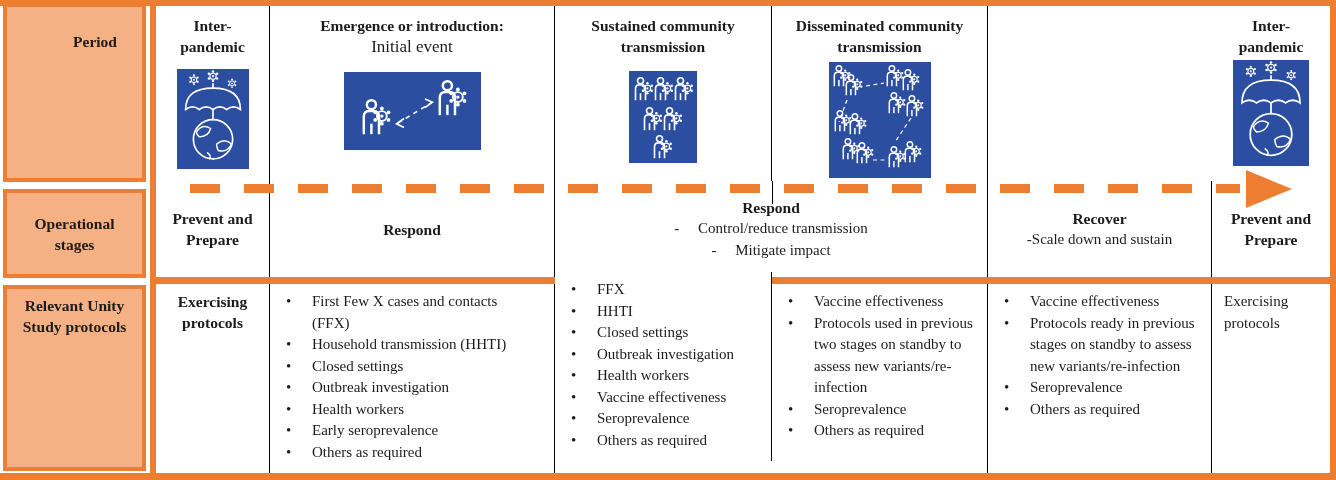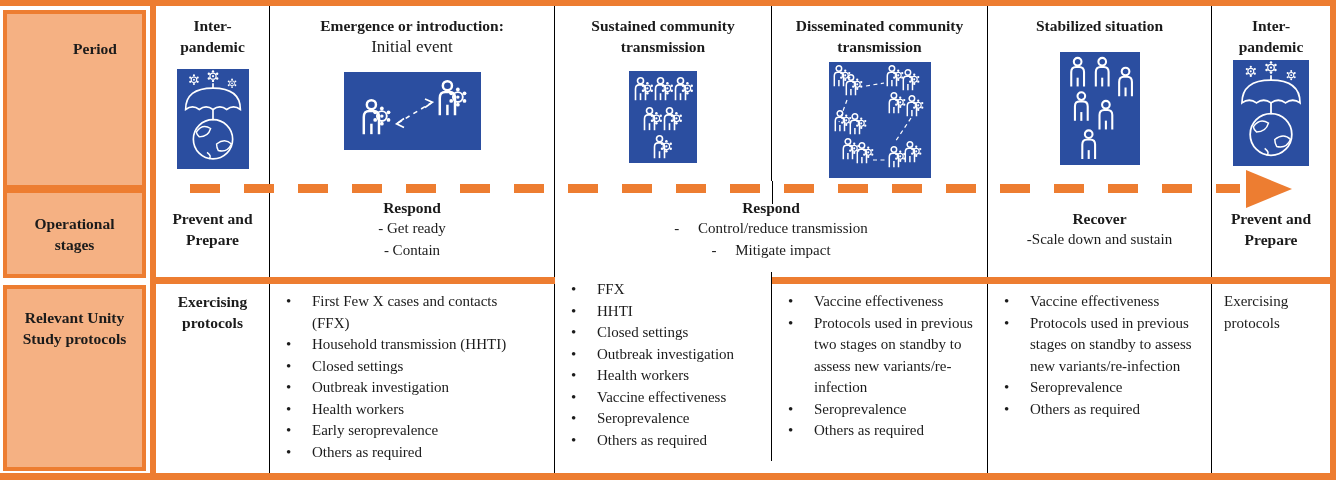--- a/index.html
+++ b/index.html
@@ -77,27 +77,27 @@
       </g>
     </defs>
   </svg>
 
   <div class="bar" style="left:0;top:0;width:1336px;height:6px;"></div>
   <div class="bar" style="left:1330px;top:0;width:6px;height:480px;"></div>
   <div class="bar" style="left:0;top:473px;width:1336px;height:7px;"></div>
   <div class="bar" style="left:150px;top:0;width:6px;height:480px;"></div>
   <div class="bar" style="left:150px;top:277px;width:1186px;height:7px;"></div>
 
-  <div class="lcell" style="top:10px;height:179px;padding-top:24px;padding-left:41px;">
+  <div class="lcell" style="top:3px;height:179px;padding-top:24px;padding-left:41px;">
     <span>Period</span>
   </div>
   <div class="lcell" style="top:189px;height:89px;justify-content:center;padding:0 26px;">
     <span>Operational stages</span>
   </div>
-  <div class="lcell" style="top:285px;height:186px;padding:18px 8px 0 8px;">
+  <div class="lcell" style="top:285px;height:186px;padding:6px 8px 0 8px;">
     <span>Relevant Unity Study protocols</span>
   </div>
 
   <div class="cell pcell brt" style="left:156px;top:6px;width:114px;height:175px;">
     <div class="ptitle narrow">Inter-pandemic</div>
     <svg class="icon" width="72" height="100" viewBox="0 0 60 84" style="margin-top:12px;">
       <use href="#umbglobe"></use>
     </svg>
   </div>
 
@@ -140,49 +140,34 @@
     <svg class="icon" width="68" height="92" viewBox="0 0 68 92" style="margin-top:14px;">
       <use href="#pv" transform="translate(4,6) scale(1.25)"></use>
       <use href="#pv" transform="translate(24,6) scale(1.25)"></use>
       <use href="#pv" transform="translate(44,6) scale(1.25)"></use>
       <use href="#pv" transform="translate(13,36) scale(1.25)"></use>
       <use href="#pv" transform="translate(33,36) scale(1.25)"></use>
       <use href="#pv" transform="translate(23,64) scale(1.25)"></use>
     </svg>
   </div>
 
-  <div class="cell pcell brt" style="left:988px;top:6px;width:224px;height:175px;">
-    <div class="ptitle">Stabilized situation</div>
-    <svg class="icon" width="80" height="113" viewBox="0 0 64 92" style="margin-top:16px;">
-      <use href="#person" transform="translate(6,4) scale(1.3)"></use>
-      <use href="#person" transform="translate(26,4) scale(1.3)"></use>
-      <use href="#person" transform="translate(45,12) scale(1.3)"></use>
-      <use href="#person" transform="translate(9,32) scale(1.3)"></use>
-      <use href="#person" transform="translate(29,39) scale(1.3)"></use>
-      <use href="#person" transform="translate(15,63) scale(1.3)"></use>
-    </svg>
-  </div>
 
   <div class="cell pcell" style="left:1212px;top:6px;width:118px;height:175px;">
     <div class="ptitle narrow">Inter-pandemic</div>
     <svg class="icon" width="76" height="106" viewBox="0 0 60 84" style="margin-top:3px;">
       <use href="#umbglobe"></use>
     </svg>
   </div>
 
   <div class="cell stage-cell brt" style="left:156px;top:181px;width:114px;height:96px;">
     <div class="stage-head">Prevent and Prepare</div>
     <div></div>
   </div>
   <div class="cell stage-cell brt" style="left:270px;top:181px;width:285px;height:96px;">
     <div class="stage-head">Respond</div>
-    <div>
-        <div class="stage-item">- Get ready</div>
-        <div class="stage-item">- Contain</div>
-      </div>
   </div>
   <div class="cell stage-cell brt" style="left:555px;top:181px;width:433px;height:96px;">
     <div class="stage-head">Respond</div>
     <div>
         <div class="stage-item">-&nbsp;&nbsp;&nbsp;&nbsp;&nbsp;Control/reduce transmission</div>
         <div class="stage-item">-&nbsp;&nbsp;&nbsp;&nbsp;&nbsp;Mitigate impact</div>
       </div>
   </div>
   <div class="cell stage-cell brt" style="left:988px;top:181px;width:224px;height:96px;">
     <div class="stage-head">Recover</div>
@@ -275,21 +260,21 @@
         </li>
       </ul>
   </div>
 
   <div class="cell brt" style="left:988px;top:284px;width:224px;height:189px;">
     <ul class="bullets">
         <li class="bullet-li">
           <span class="btext">Vaccine effectiveness</span>
         </li>
         <li class="bullet-li">
-          <span class="btext">Protocols used in previous stages on standby to assess new variants/re-infection</span>
+          <span class="btext">Protocols ready in previous stages on standby to assess new variants/re-infection</span>
         </li>
         <li class="bullet-li">
           <span class="btext">Seroprevalence</span>
         </li>
         <li class="bullet-li">
           <span class="btext">Others as required</span>
         </li>
       </ul>
   </div>
 

